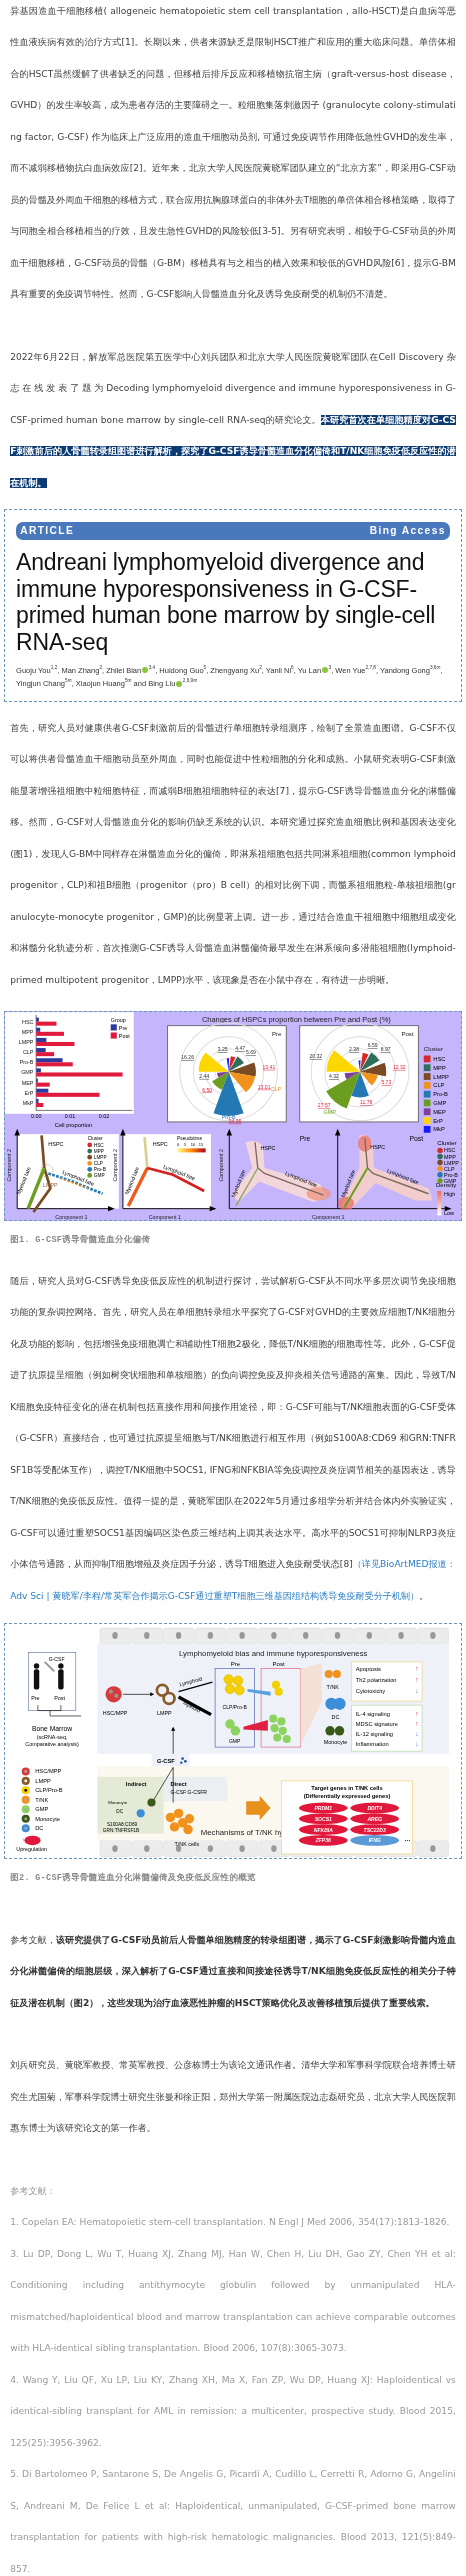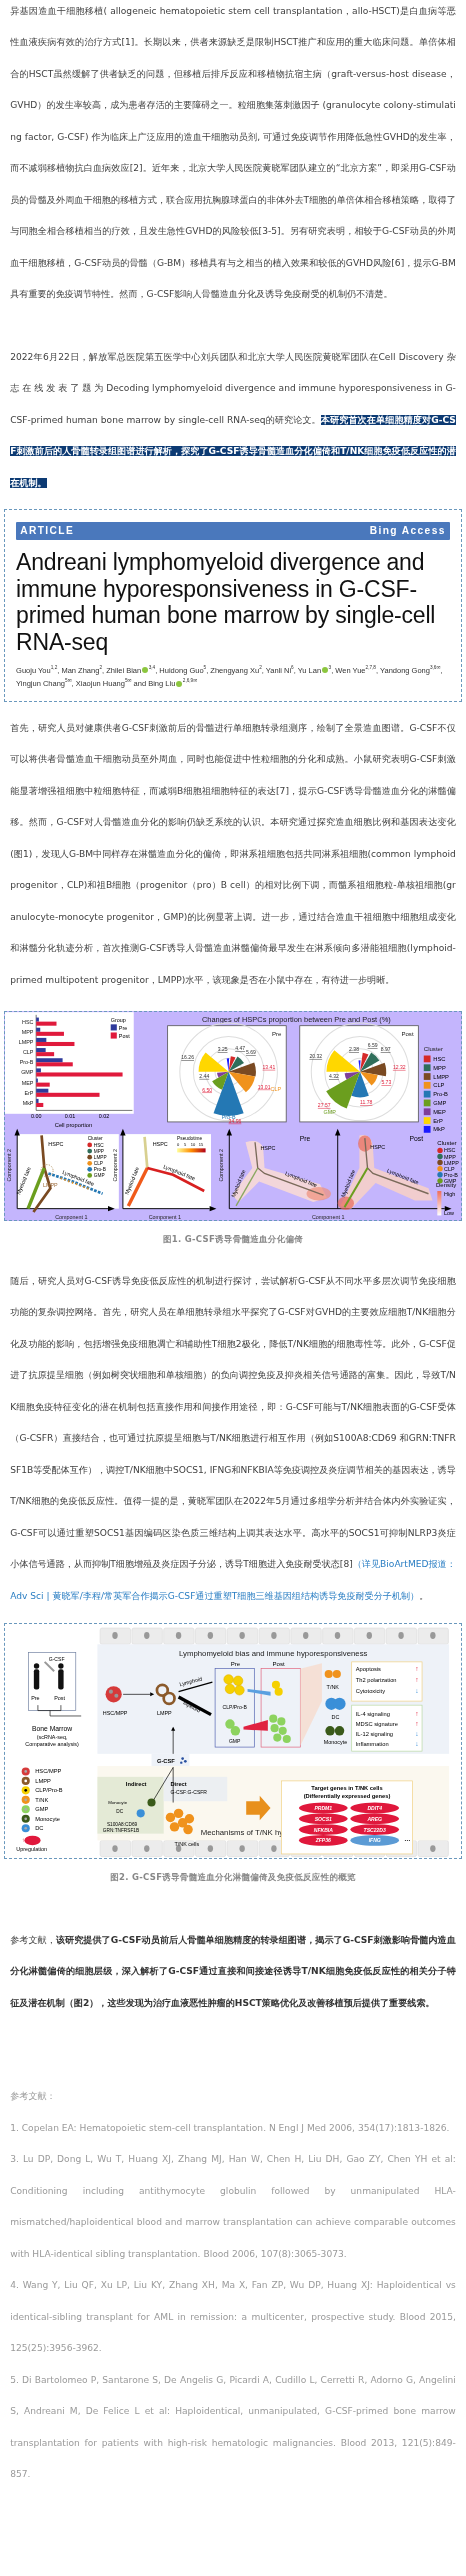--- a/index.html
+++ b/index.html
@@ -26,32 +26,33 @@
   }
   .bold { font-weight: bold; color: #333; }
   .link { color: #2a7ec3; }
   .figure-frame {
     border: 0.7px dashed #6a98bd;
     margin: 0 -6.1px;
     background: #c4b5fd;
     position: relative;
   }
   .caption {
-    text-align: center;
+    text-align: left;
     font-weight: bold;
     color: #888;
     font-size: 8.5px;
     padding: 12.2px 0 0 0;
     letter-spacing: 0.3px;
+    font-family: Liberation Mono, monospace;
   }
   
   .paper-card { background: #fff; padding: 5.4px 11px 12.2px 11px; }
   .paper-bar {
     background: #4a78bc;
-    border-radius: 1px;
+    border-radius: 7px;
     color: #fff;
     font-family: "Liberation Sans", sans-serif;
     font-weight: bold;
     font-size: 10.2px;
     letter-spacing: 1.4px;
     display: flex;
     justify-content: space-between;
     padding: 3.4px 4.1px 3.4px 4.1px;
     margin-top: 6.8px;
   }
@@ -610,20 +611,21 @@
   <div class="caption">图2. G-CSF诱导骨髓造血分化淋髓偏倚及免疫低反应性的概览</div>
 
   <div style="height:41px"></div>
 
   <p class="body">
     <span>参考文献，</span><span class="bold">该研究提供了G-CSF动员前后人骨髓单细胞精度的转录组图谱，揭示了G-CSF刺激影响骨髓内造血分化淋髓偏倚的细胞层级，深入解析了G-CSF通过直接和间接途径诱导T/NK细胞免疫低反应性的相关分子特征及潜在机制（图2），这些发现为治疗血液恶性肿瘤的HSCT策略优化及改善移植预后提供了重要线索。</span>
   </p>
 
   <div class="gap-lg"></div>
 
+  <p class="body">刘兵研究员、黄晓军教授、常英军教授、公彦栋博士为该论文通讯作者。清华大学和军事科学院联合培养博士研究生尤国菊，军事科学院博士研究生张曼和徐正阳，郑州大学第一附属医院边志磊研究员，北京大学人民医院郭惠东博士为该研究论文的第一作者。</p>
 
   <div class="gap-lg"></div>
 
   <div class="refs">
     <p class="ref-head">参考文献：</p>
     <div id="ref-list">
         <p>1. Copelan EA: Hematopoietic stem-cell transplantation. N Engl J Med 2006, 354(17):1813-1826.</p>
         <p>3. Lu DP, Dong L, Wu T, Huang XJ, Zhang MJ, Han W, Chen H, Liu DH, Gao ZY, Chen YH et al: Conditioning including antithymocyte globulin followed by unmanipulated HLA-mismatched/haploidentical blood and marrow transplantation can achieve comparable outcomes with HLA-identical sibling transplantation. Blood 2006, 107(8):3065-3073.</p>
         <p>4. Wang Y, Liu QF, Xu LP, Liu KY, Zhang XH, Ma X, Fan ZP, Wu DP, Huang XJ: Haploidentical vs identical-sibling transplant for AML in remission: a multicenter, prospective study. Blood 2015, 125(25):3956-3962.</p>
         <p>5. Di Bartolomeo P, Santarone S, De Angelis G, Picardi A, Cudillo L, Cerretti R, Adorno G, Angelini S, Andreani M, De Felice L et al: Haploidentical, unmanipulated, G-CSF-primed bone marrow transplantation for patients with high-risk hematologic malignancies. Blood 2013, 121(5):849-857.</p>

